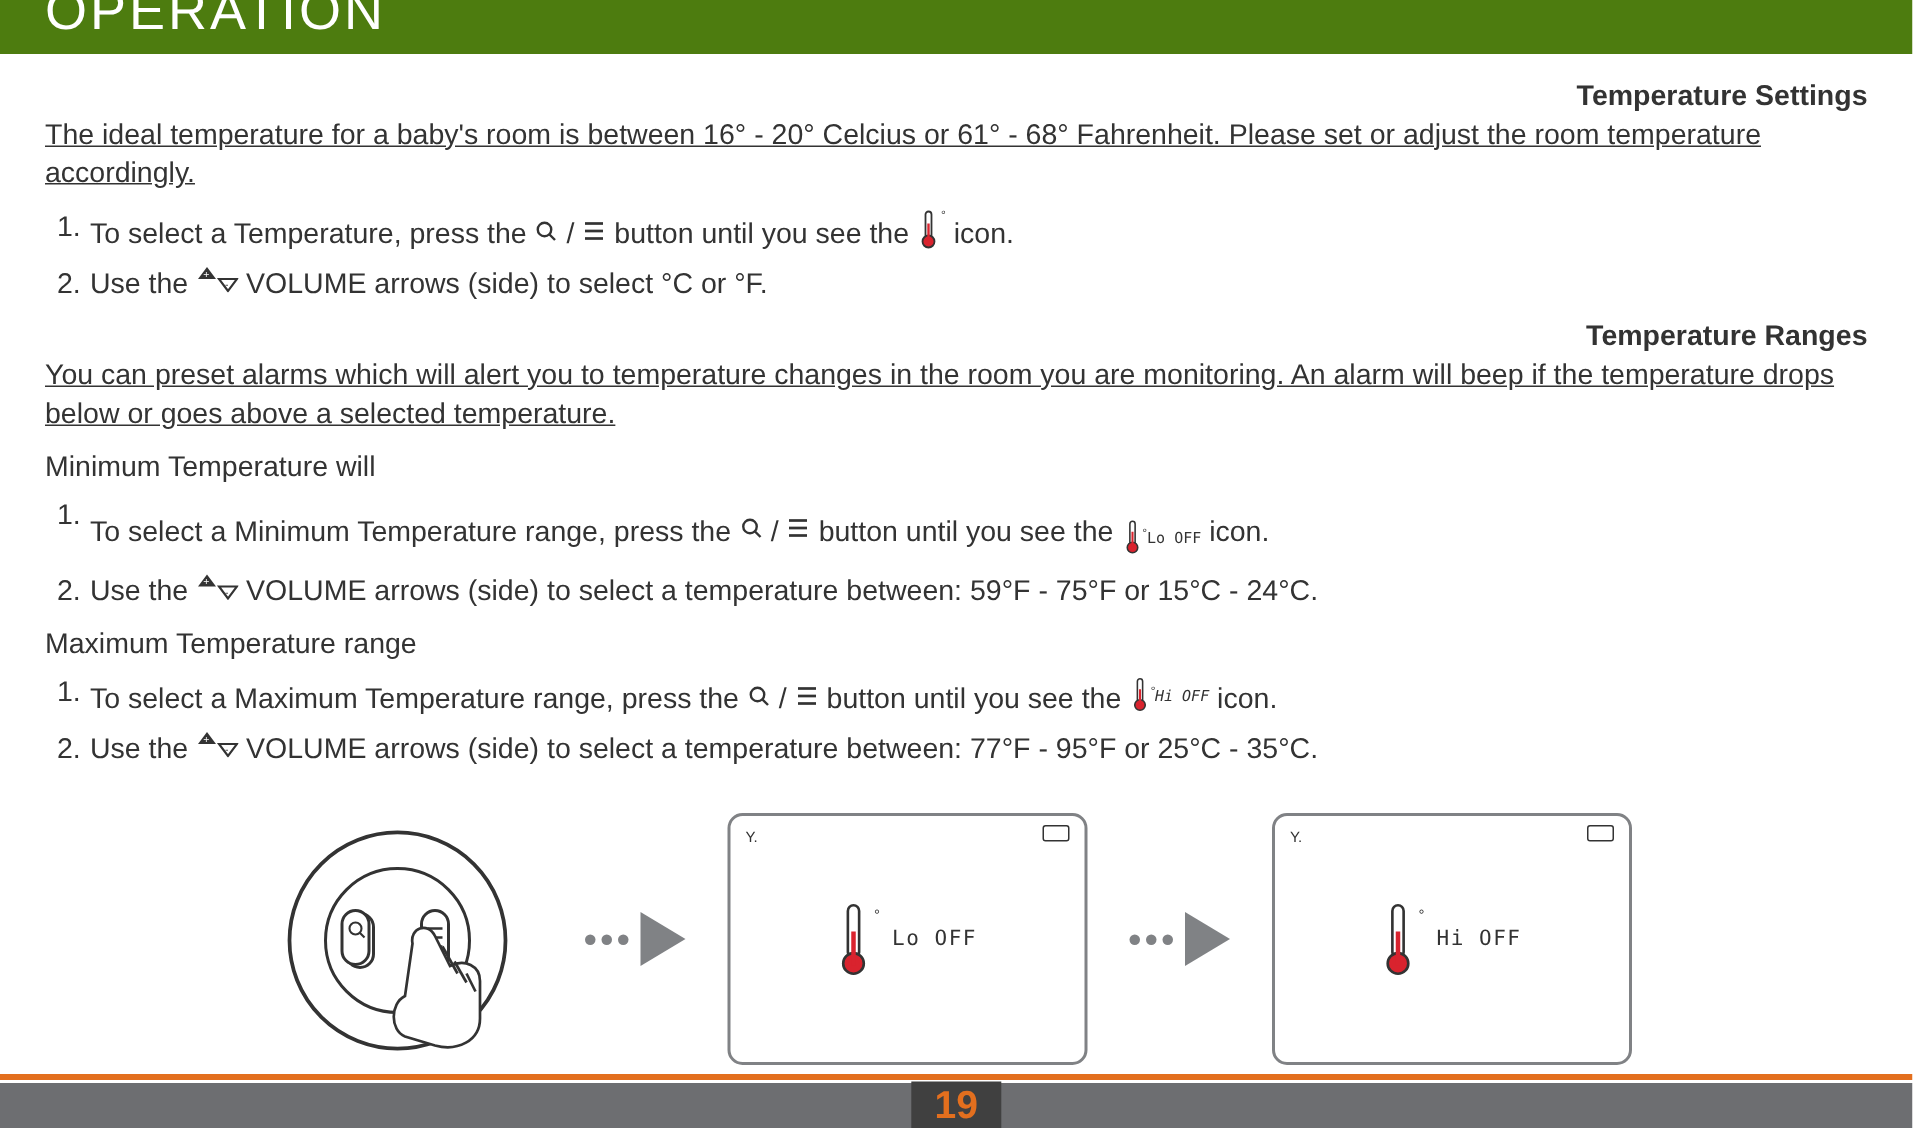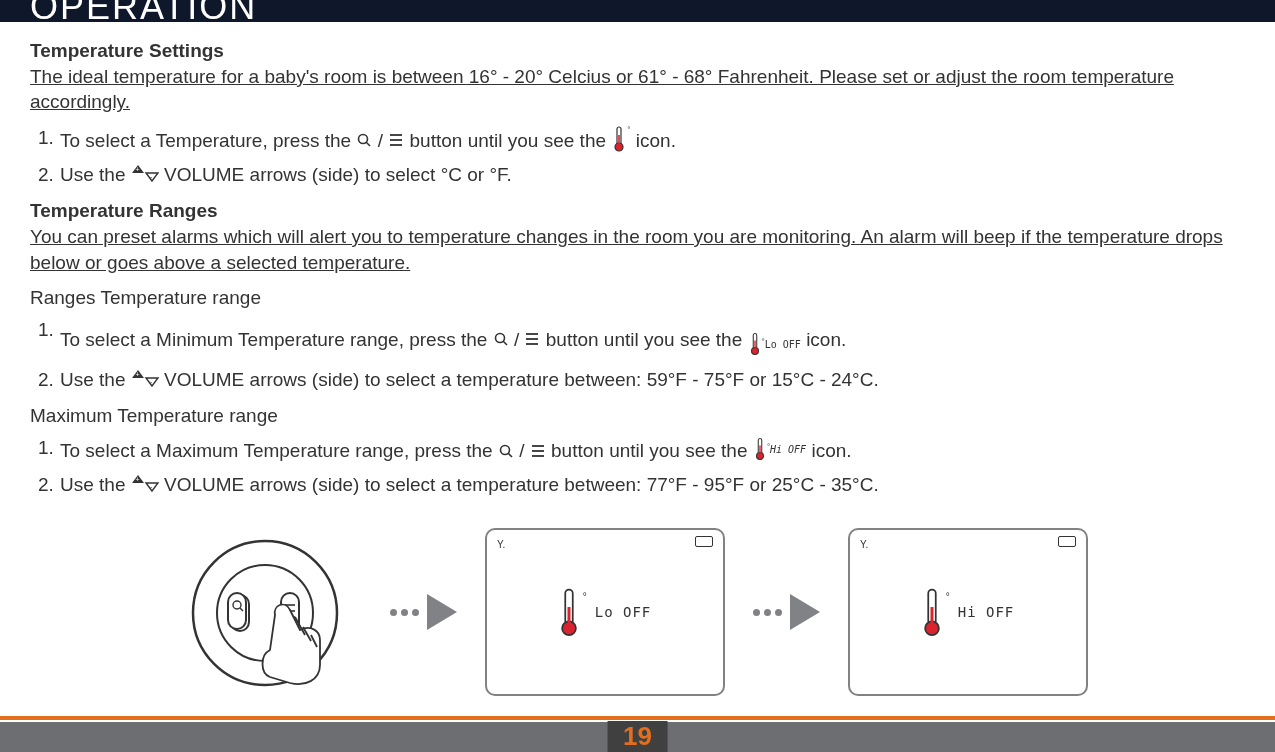--- a/index.html
+++ b/index.html
@@ -6,22 +6,22 @@
   body {
     width: 1275px;
     height: 752px;
     font-family: "Segoe UI", Tahoma, sans-serif;
     color: #333;
     background: #fff;
     position: relative;
     overflow: hidden;
   }
   .header-bar {
-    background: #0f172a;
-    height: 22px;
+    background: #4d7c0f;
+    height: 36px;
     width: 100%;
     position: relative;
   }
   .header-title {
     position: absolute;
     top: -14px;
     left: 30px;
     color: #fff;
     font-size: 36px;
     font-weight: 400;
@@ -31,20 +31,21 @@
   .content {
     padding: 10px 30px 0 30px;
     font-size: 19px;
     line-height: 1.35;
     color: #333;
   }
   .section-title {
     font-weight: 700;
     margin-top: 6px;
     margin-bottom: 0px;
+    text-align: right;
   }
   .para {
     margin-bottom: 10px;
     text-decoration: underline;
   }
   ol {
     list-style: none;
     padding-left: 8px;
     margin-bottom: 10px;
   }
@@ -241,21 +242,21 @@
             <text x="19" y="15" font-size="7" fill="#333">-</text>
         </svg>
       </span>
       <span> VOLUME arrows (side) to select °C or °F.</span>
     </li>
   </ol>
 
   <div class="section-title">Temperature Ranges</div>
   <div class="para">You can preset alarms which will alert you to temperature changes in the room you are monitoring.  An alarm will beep if the temperature drops below or goes above a selected temperature.</div>
 
-  <div class="subhead">Ranges Temperature range</div>
+  <div class="subhead">Minimum Temperature will</div>
   <ol>
     <li>
       <span class="num">1.</span>
       <span>To select a Minimum Temperature range, press the </span>
       <span class="inline-icon"><svg width="16" height="16">
             <use href="#magnify"></use>
           </svg></span>
       <span> / </span>
       <span class="inline-icon"><svg width="16" height="16">
             <use href="#menu3"></use>

